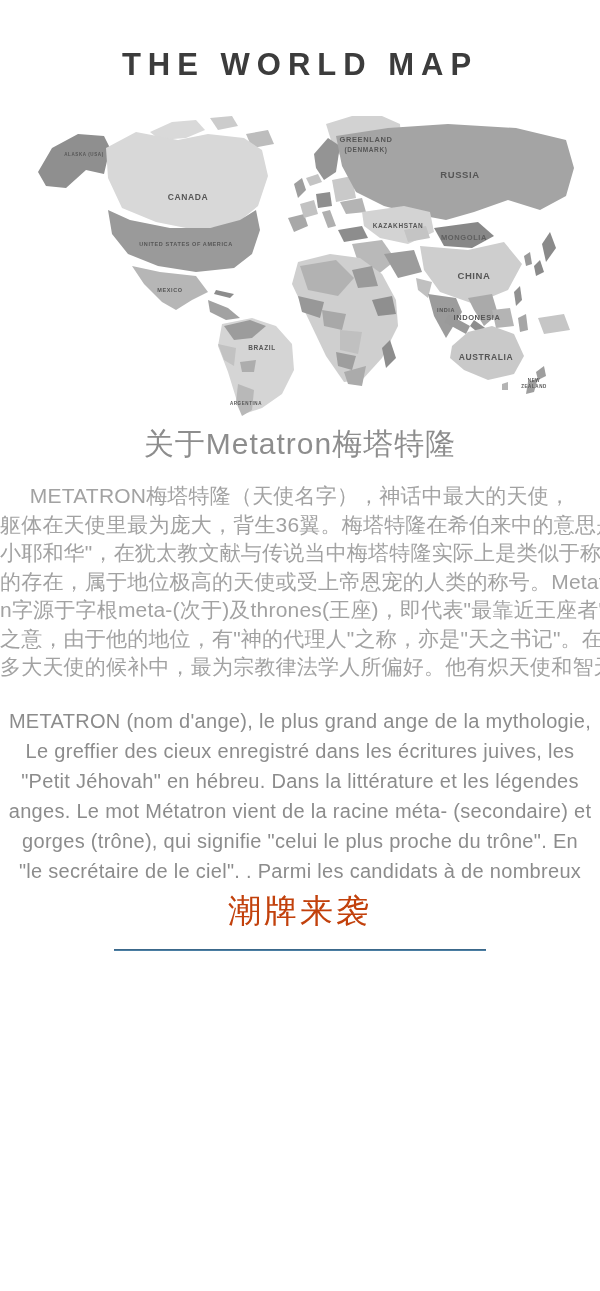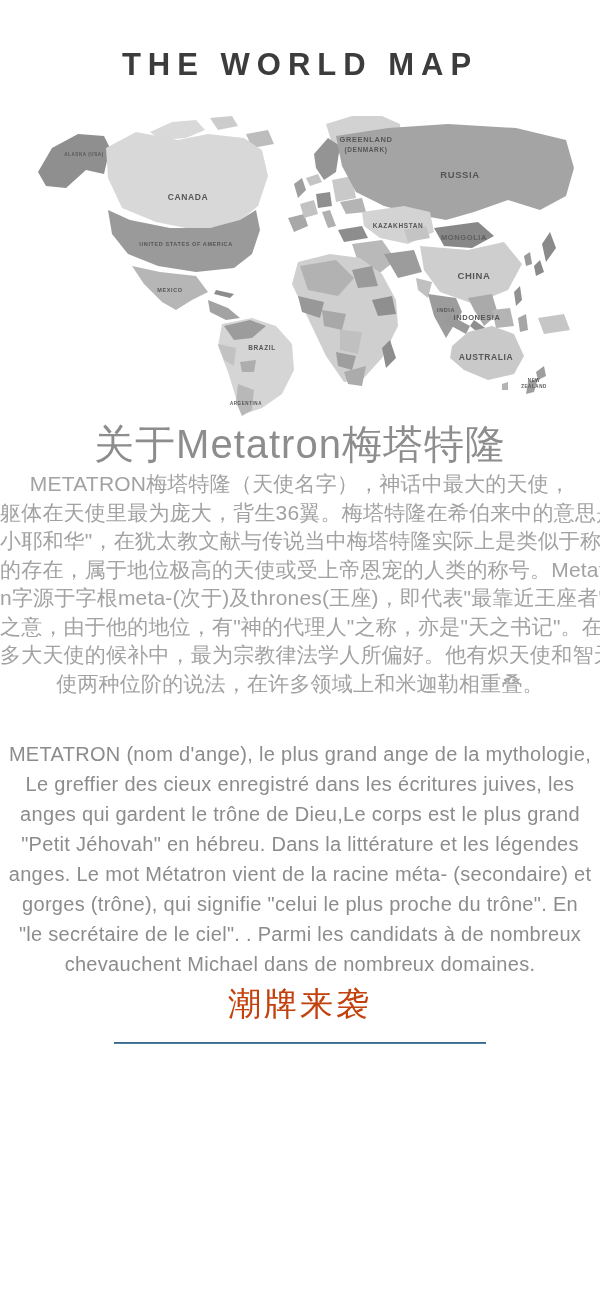--- a/index.html
+++ b/index.html
@@ -11,29 +11,29 @@
     padding-top:46px;text-align:center;font-size:31px;line-height:38px;
     font-weight:700;letter-spacing:7px;color:#3c3c3c;white-space:nowrap;
   }
   .map-wrap{margin-top:30px;width:600px;height:305px;}
   .map-wrap svg{display:block;}
   .ml{fill:#565656;text-anchor:middle;letter-spacing:0.6px;font-family:"Liberation Sans",sans-serif;font-weight:700;}
   .s4{font-size:4.5px}.s5{font-size:5.5px}.s6{font-size:6.5px}
   .s7{font-size:7.5px}.s8{font-size:8.5px}.s9{font-size:9.5px}
   .ml-dark{fill:#5e5e5e;}
   .about-heading{
-    margin-top:3px;text-align:center;font-size:40px;line-height:44px;
+    margin-top:3px;text-align:center;font-size:30px;line-height:44px;
     font-weight:400;color:#8d8d8d;letter-spacing:1px;
   }
-  .cn-para{margin-top:4px;}
+  .cn-para{margin-top:16px;}
   .cn-para .text-line{
     text-align:center;font-size:21px;line-height:28.5px;color:#a2a2a2;
     letter-spacing:0.2px;white-space:nowrap;
   }
-  .fr-para{margin-top:41px;}
+  .fr-para{margin-top:24px;}
   .fr-para .text-line{
     text-align:center;font-size:20px;line-height:30px;color:#8c8c8c;
     letter-spacing:0.3px;white-space:nowrap;
   }
   .footer-heading{
     margin-top:4px;text-align:center;font-size:33px;line-height:42px;
     font-weight:400;color:#c2410c;letter-spacing:3px;
   }
   .divider{
     margin:17px auto 0;width:372px;height:2px;background:#4a7da2;
@@ -141,31 +141,28 @@
   <div class="about-heading">关于Metatron梅塔特隆</div>
 
   <div class="cn-para">
       <div class="text-line">METATRON梅塔特隆（天使名字），神话中最大的天使，</div>
       <div class="text-line">躯体在天使里最为庞大，背生36翼。梅塔特隆在希伯来中的意思是"</div>
       <div class="text-line">小耶和华"，在犹太教文献与传说当中梅塔特隆实际上是类似于称号</div>
       <div class="text-line">的存在，属于地位极高的天使或受上帝恩宠的人类的称号。Metatro</div>
       <div class="text-line">n字源于字根meta-(次于)及thrones(王座)，即代表"最靠近王座者"</div>
       <div class="text-line">之意，由于他的地位，有"神的代理人"之称，亦是"天之书记"。在诸</div>
       <div class="text-line">多大天使的候补中，最为宗教律法学人所偏好。他有炽天使和智天</div>
-      <div class="text-line">使两种位阶的说法，在许多领域上和米迦勒相重叠。</div>
     </div>
 
   <div class="fr-para">
       <div class="text-line">METATRON (nom d'ange), le plus grand ange de la mythologie,</div>
       <div class="text-line">Le greffier des cieux enregistré dans les écritures juives, les</div>
-      <div class="text-line">anges qui gardent le trône de Dieu,Le corps est le plus grand</div>
       <div class="text-line">"Petit Jéhovah" en hébreu. Dans la littérature et les légendes</div>
       <div class="text-line">anges. Le mot Métatron vient de la racine méta- (secondaire) et</div>
       <div class="text-line">gorges (trône), qui signifie "celui le plus proche du trône". En</div>
       <div class="text-line">"le secrétaire de le ciel". . Parmi les candidats à de nombreux</div>
-      <div class="text-line">chevauchent Michael dans de nombreux domaines.</div>
     </div>
 
   <div class="footer-heading">潮牌来袭</div>
 
   <div class="divider"></div>
 
 </div>
 
 </body></html>

